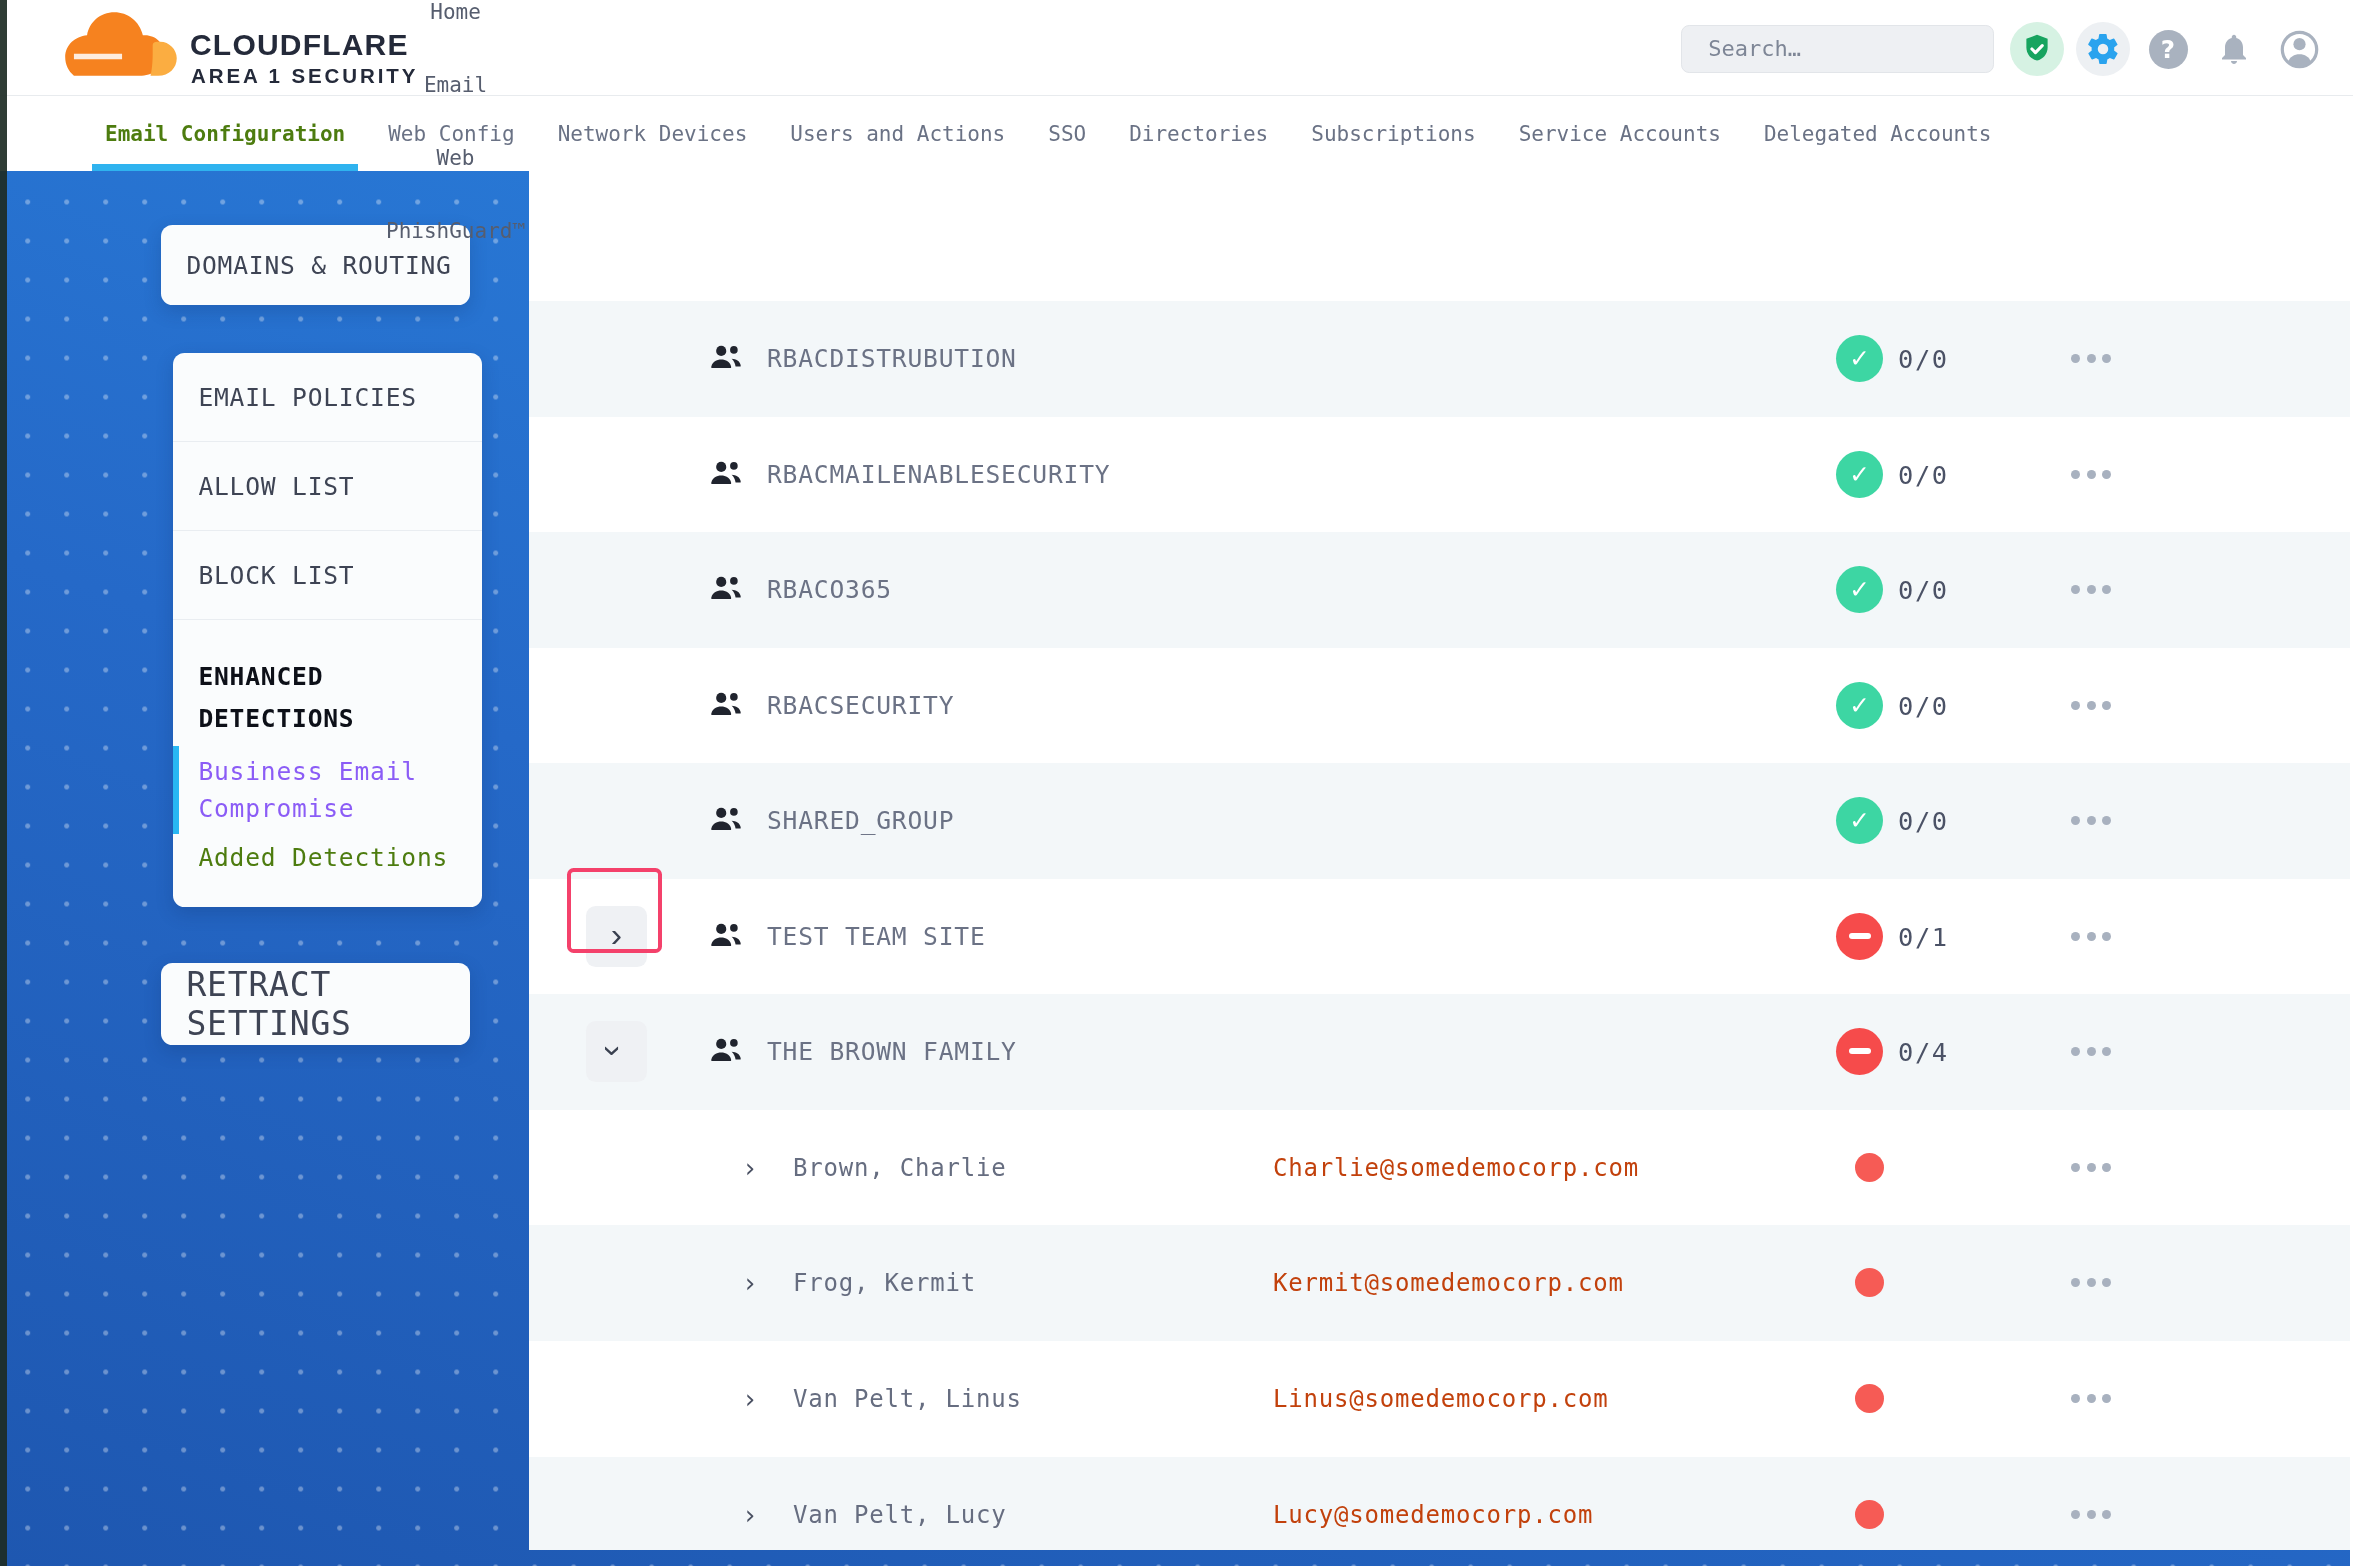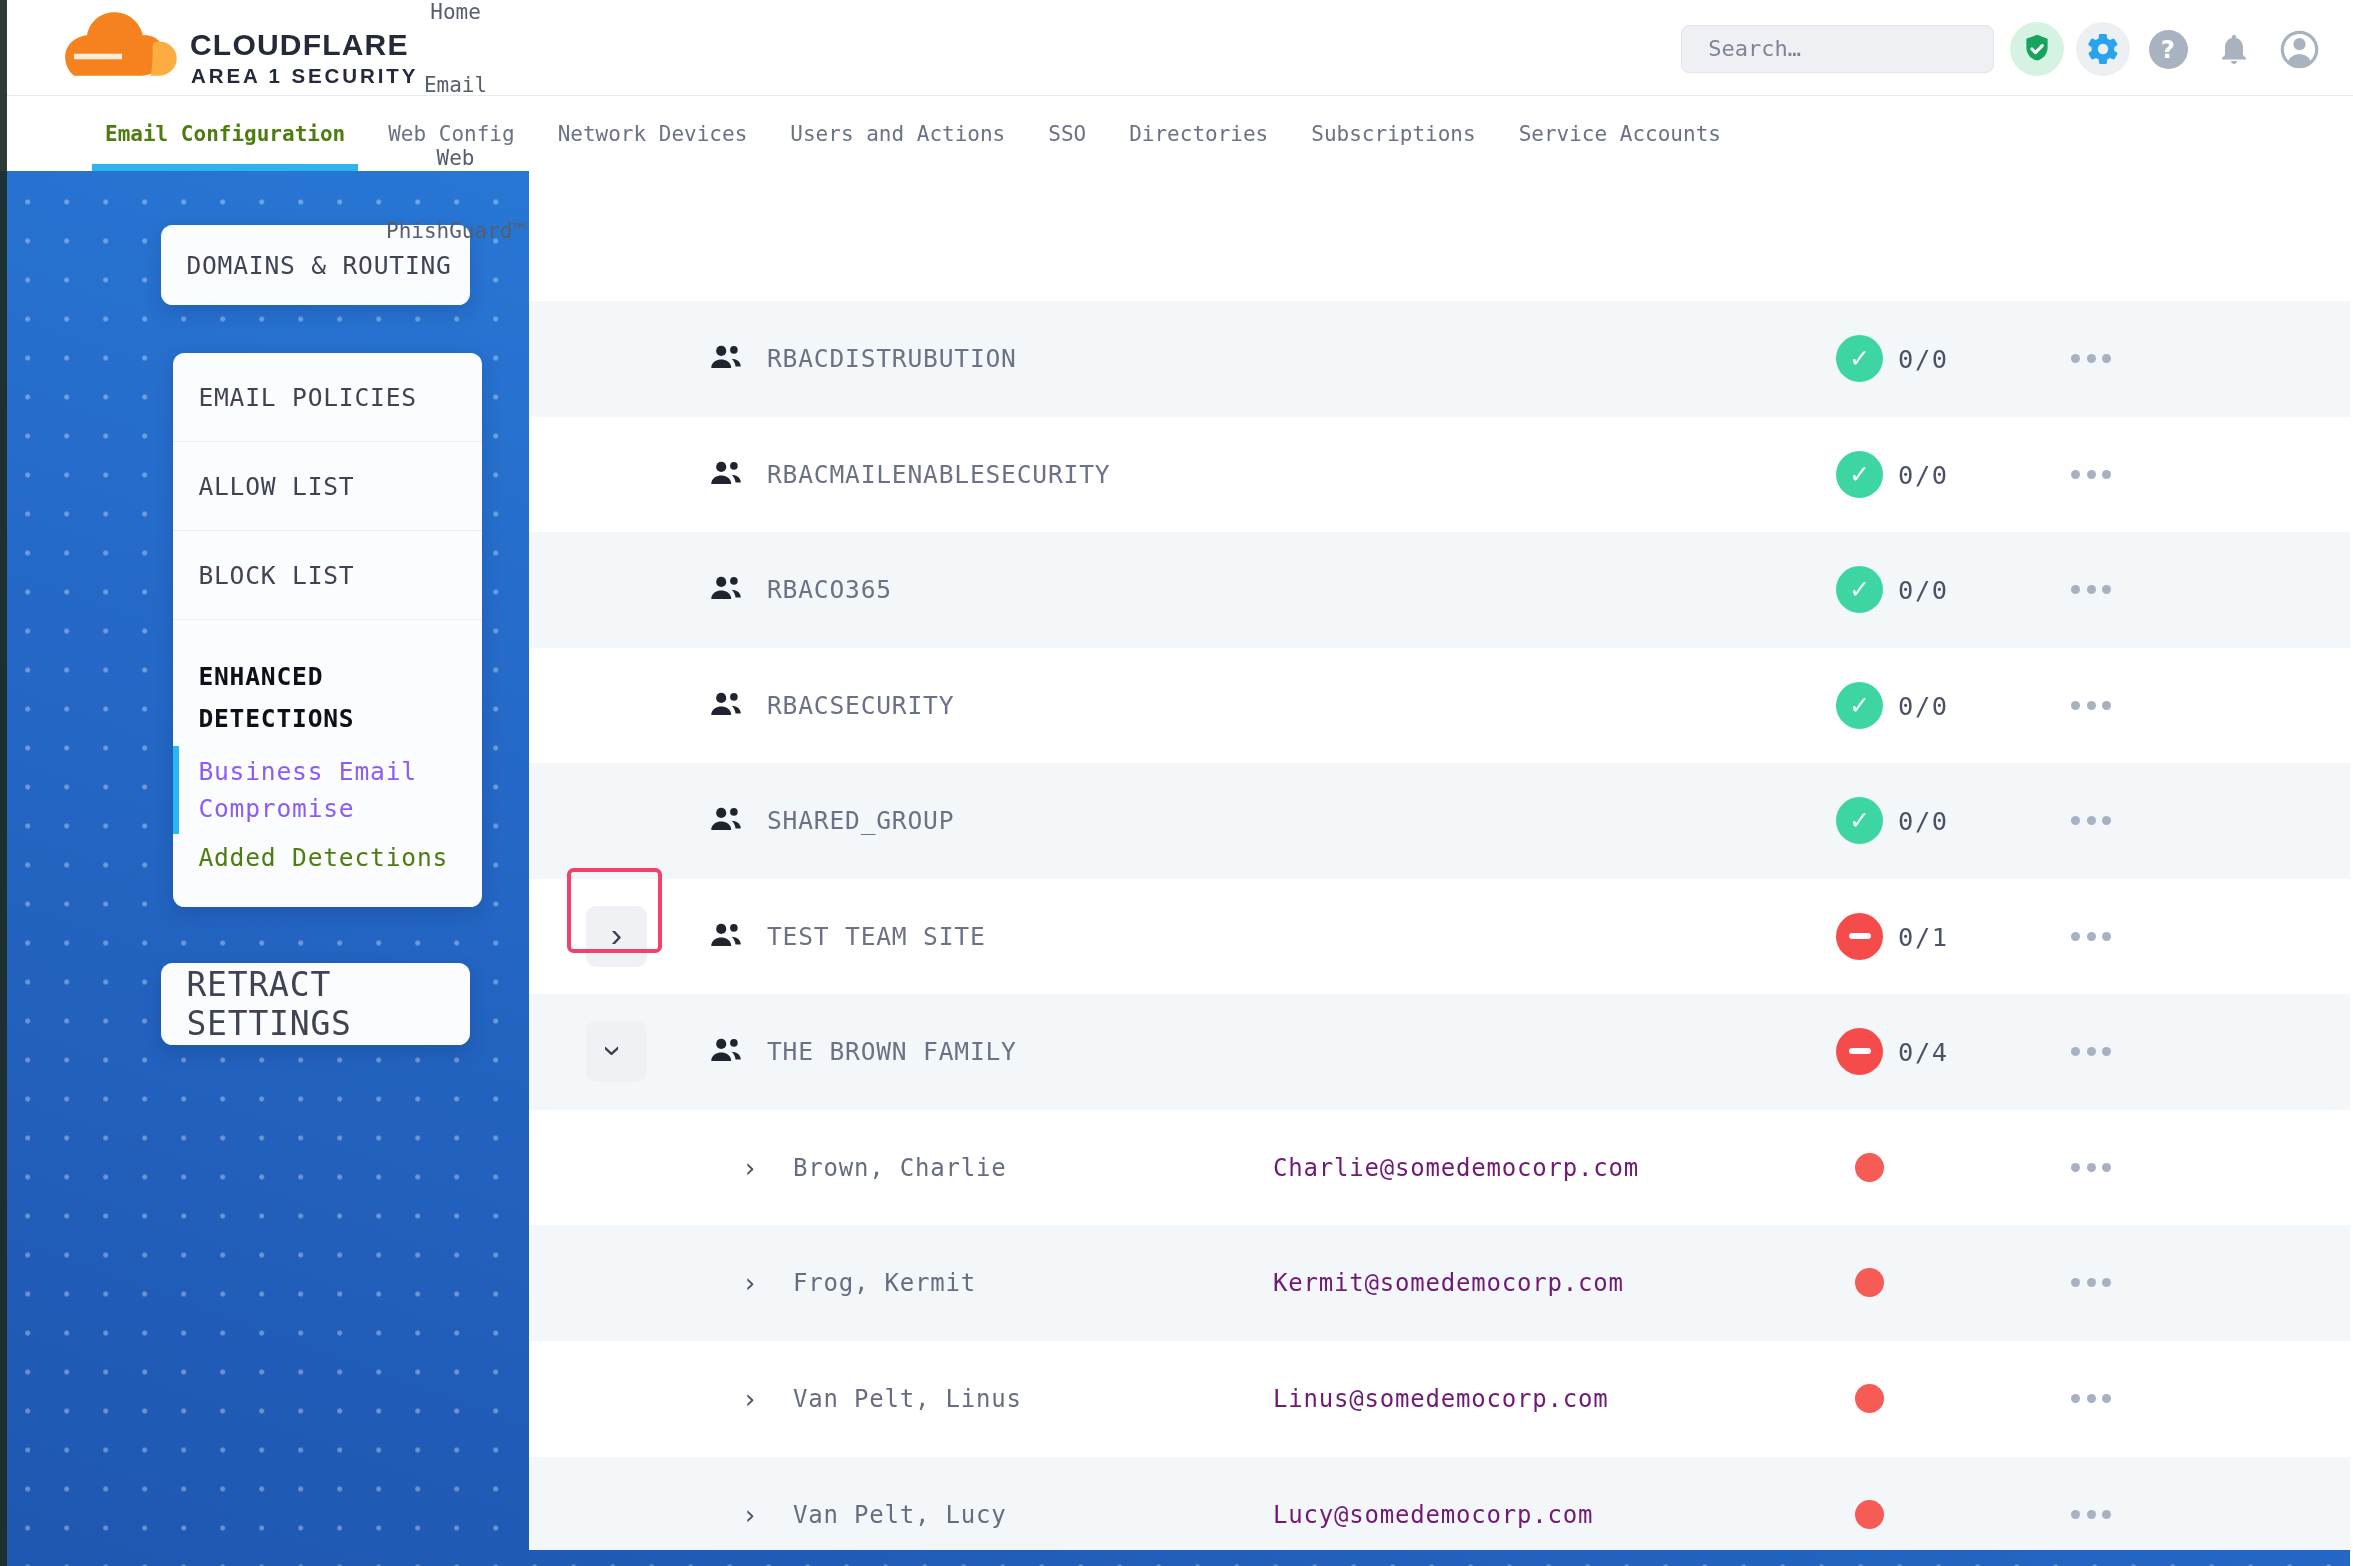--- a/index.html
+++ b/index.html
@@ -44,21 +44,21 @@
   .rows { position:absolute; top:-12.3px; left:0; width:100%; }
   .row { position:absolute; left:0; width:100%; height:116px; }
   .row.light { background:#f3f7f9; }
   .expand { position:absolute; left:57px; top:27px; width:61px; height:61px; border-radius:9.8px; background:#eff1f4; border:none; display:flex; align-items:center; justify-content:center; cursor:pointer; }
   .chev { font-size:34px; color:#3a4150; line-height:1; margin-top:-4.1px; }
   .expand.open .chev { display:inline-block; transform:rotate(90deg); margin-top:0; margin-left:-3.3px; }
   .gicon { position:absolute; left:180px; top:42px; width:34px; height:31px; }
   .gname { position:absolute; left:238px; top:0; line-height:116px; font-size:24.6px; color:#6b7285; letter-spacing:0.8px; white-space:nowrap; }
   .cchev { position:absolute; left:213px; top:0; line-height:116px; font-size:26px; color:#4a5163; }
   .cname { position:absolute; left:264px; top:0; line-height:116px; font-size:24px; color:#666d80; letter-spacing:0.8px; white-space:nowrap; }
-  .cemail { position:absolute; left:744px; top:0; line-height:116px; font-size:24px; color:#701a75; letter-spacing:0.8px; white-space:nowrap; }
+  .cemail { position:absolute; left:744px; top:0; line-height:116px; font-size:24px; color:#c2410c; letter-spacing:0.8px; white-space:nowrap; }
   .badge { position:absolute; left:1307px; top:34px; width:47px; height:47px; border-radius:50%; display:flex; align-items:center; justify-content:center; }
   .badge.ok { background:#3dd6a3; }
   .badge.bad { background:#f64b4b; }
   .chk { color:#fff; font-size:24.6px; font-weight:bold; font-family:"DejaVu Sans",sans-serif; }
   .minus { width:22px; height:5.7px; border-radius:3.3px; background:#ffffff; }
   .count { position:absolute; left:1369px; top:0; line-height:116px; font-size:25.4px; color:#4b5266; letter-spacing:1.6px; }
   .mdot { position:absolute; left:1326px; top:43px; width:29px; height:29px; border-radius:50%; background:#f65b55; }
   .dots { position:absolute; left:1542px; top:0; height:116px; display:flex; align-items:center; gap:6.6px; cursor:pointer; }
   .dots i { width:9px; height:9px; border-radius:50%; background:#a8b1bf; }
 
@@ -137,20 +137,21 @@
 
 <nav class="tabsbar">
   <span class="tab active">Email Configuration</span>
   <span class="tab">Web Config</span>
   <span class="tab">Network Devices</span>
   <span class="tab">Users and Actions</span>
   <span class="tab">SSO</span>
   <span class="tab">Directories</span>
   <span class="tab">Subscriptions</span>
   <span class="tab">Service Accounts</span>
+  <span class="tab">Delegated Accounts</span>
 </nav>
 
 <section class="content">
   <div class="rows">
 
     <div class="row light" style="top:159px">
       <span class="gicon"><svg viewBox="0 0 24 22" width="34" height="31">
             <g fill="#20242e">
               <circle cx="8.6" cy="5.6" r="3.6"></circle>
               <path d="M1.6 16.6c.7-3.2 3.7-4.9 7-4.9s6.3 1.7 7 4.9v1.2h-14z"></path>

